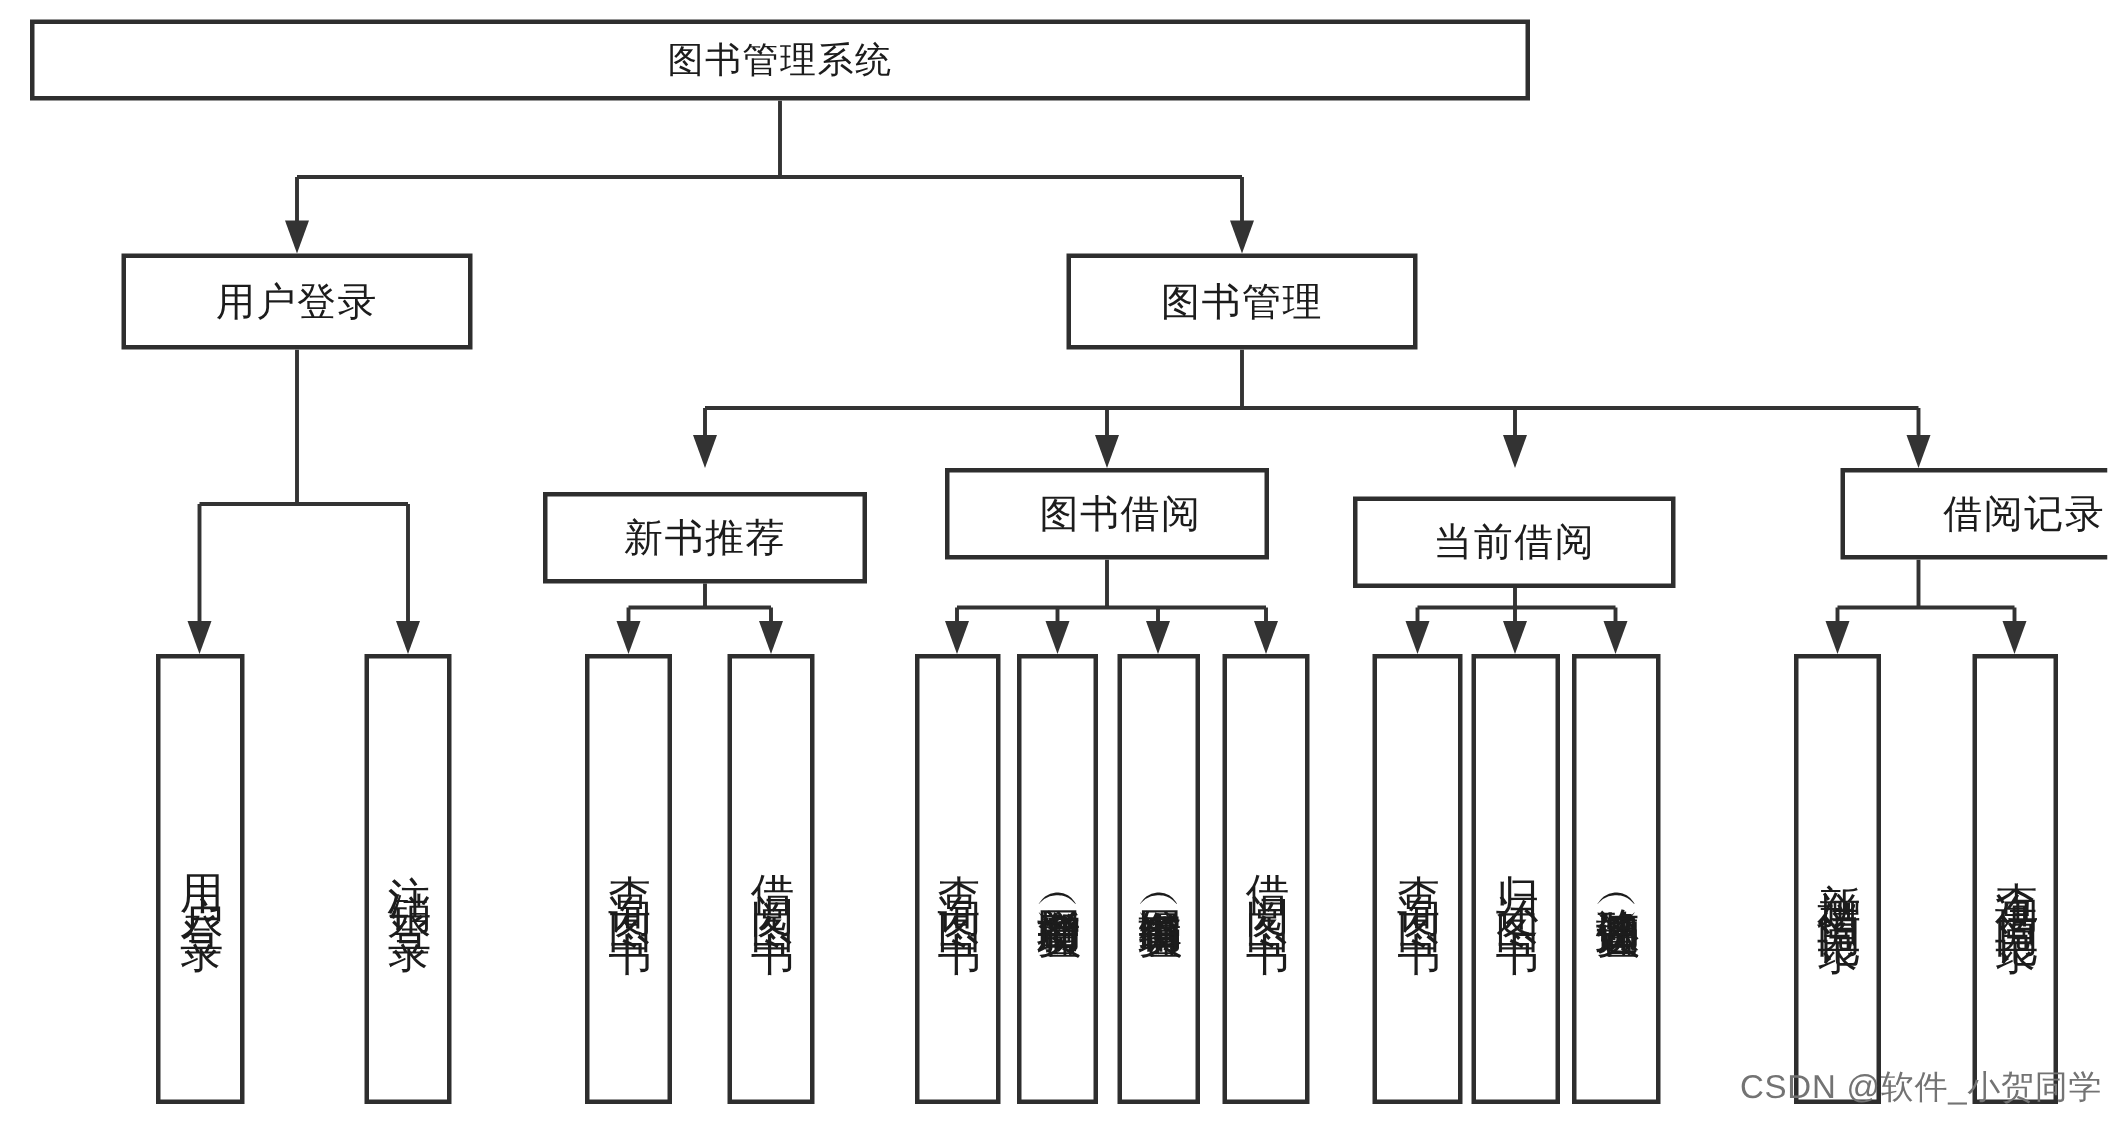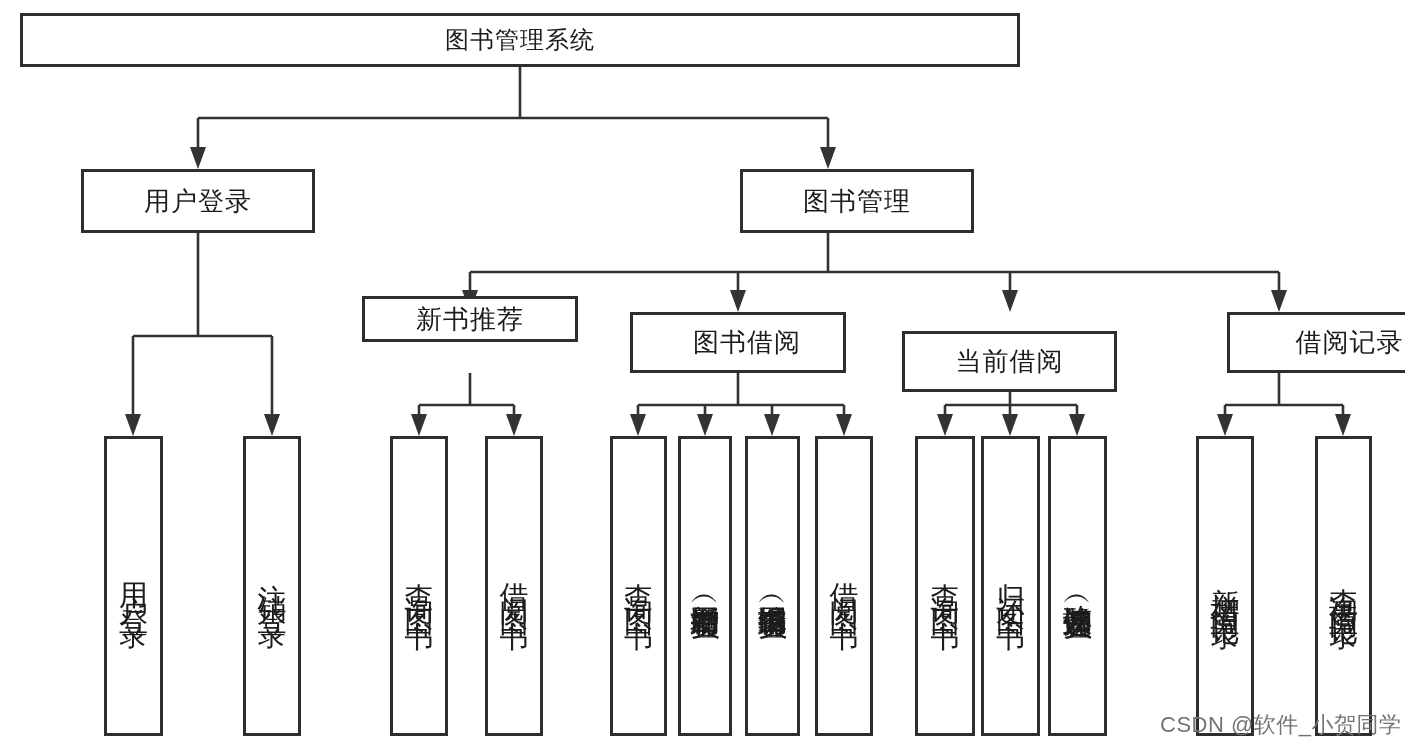--- a/index.html
+++ b/index.html
@@ -116,25 +116,25 @@
     </g>
   </svg>
 
   <div class="node node-root" style="left:20px; top:13px; width:1000px; height:54px;">
     <span>图书管理系统</span>
   </div>
 
   <div class="node node-branch" style="left:81px; top:169px; width:234px; height:64px;">
     <span>用户登录</span>
   </div>
-  <div class="node node-branch" style="left:711px; top:169px; width:234px; height:64px;margin-left:29px;">
+  <div class="node node-branch" style="left:711px; top:169px; width:234px; height:64px;">
     <span>图书管理</span>
   </div>
 
-  <div class="node node-branch" style="left:362px; top:296px; width:216px; height:46px;justify-content:center;">
+  <div class="node node-branch" style="left:362px; top:328px; width:216px; height:61px;justify-content:center;">
     <span>新书推荐</span>
   </div>
   <div class="node node-branch" style="left:630px; top:312px; width:216px; height:61px;padding-left:18px;">
     <span>图书借阅</span>
   </div>
   <div class="node node-branch" style="left:902px; top:312px; width:215px; height:61px;margin-top:19px;">
     <span>当前借阅</span>
   </div>
   <div class="node node-branch" style="left:1227px; top:312px; width:245px; height:61px;">
     <span>借阅记录</span>

